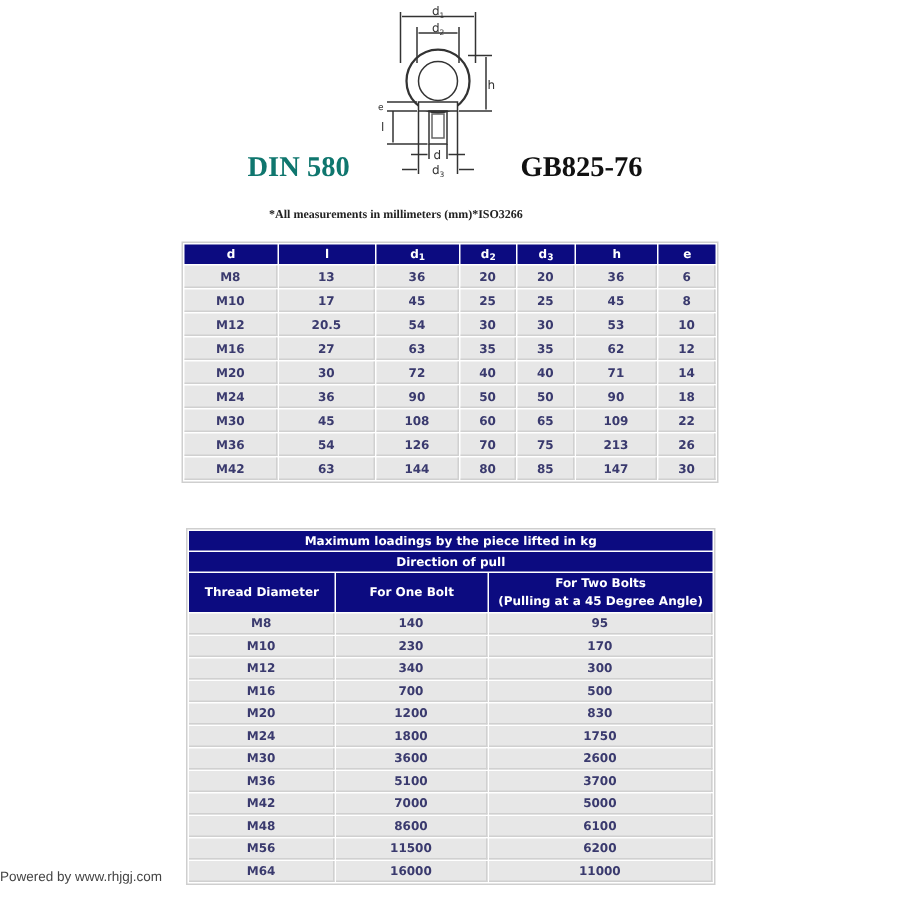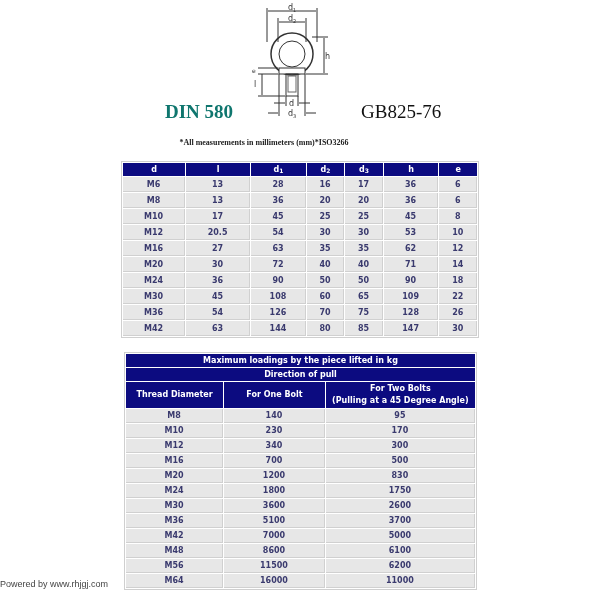--- a/index.html
+++ b/index.html
@@ -1,19 +1,19 @@
 <!DOCTYPE html>
 <html><head>
 <meta charset="utf-8">
 <style>
   html, body { margin:0; padding:0; background:#ffffff; }
   body { width:600px; height:600px; position:relative; overflow:hidden; font-family:"DejaVu Sans", sans-serif; }
   .diagram { position:absolute; left:252px; top:2px; width:80px; height:118px; }
   .std-left { position:absolute; left:165px; top:101px; font-family:"Liberation Serif", serif; font-weight:bold; font-size:19px; color:#0f766e; }
-  .std-right { position:absolute; left:361px; top:101px; font-family:"Liberation Serif", serif; font-weight:normal; font-size:19px; color:#111; }
+  .std-right { position:absolute; left:347px; top:101px; font-family:"Liberation Serif", serif; font-weight:bold; font-size:19px; color:#111; }
   .note { position:absolute; left:0; width:528px; top:138px; text-align:center; font-family:Liberation Serif, serif; font-size:8px; font-weight:bold; color:#222; }
   table { border-collapse:separate; border-spacing:1px; background:#ffffff; position:absolute; }
   td, th { text-align:center; font-family:"DejaVu Sans", sans-serif; font-weight:bold; font-size:8px; color:#3a3a6e; padding:0; }
   th { background:#0c0b80; color:#ffffff; font-weight:bold; }
   td { background:#e7e7e7; border-right:1px solid #d0d0d0; border-bottom:1px solid #d0d0d0; }
   .t1 { left:122px; top:162px; width:356px; outline:1px solid #cfcfcf; }
   .t1 th { height:13px; }
   .t1 td { height:14px; }
   .t2 { left:125px; top:353px; width:351px; outline:1px solid #cfcfcf; }
   .t2 th.title { height:13px; }
@@ -92,29 +92,20 @@
       <th><span>l</span></th>
       <th><span>d</span><sub>1</sub></th>
       <th><span>d</span><sub>2</sub></th>
       <th><span>d</span><sub>3</sub></th>
       <th><span>h</span></th>
       <th><span>e</span></th>
     </tr>
   </thead>
   <tbody id="t1body">
       <tr>
-        <td>M6</td>
-        <td>13</td>
-        <td>28</td>
-        <td>16</td>
-        <td>17</td>
-        <td>36</td>
-        <td>6</td>
-      </tr>
-      <tr>
         <td>M8</td>
         <td>13</td>
         <td>36</td>
         <td>20</td>
         <td>20</td>
         <td>36</td>
         <td>6</td>
       </tr>
       <tr>
         <td>M10</td>
@@ -169,21 +160,21 @@
         <td>65</td>
         <td>109</td>
         <td>22</td>
       </tr>
       <tr>
         <td>M36</td>
         <td>54</td>
         <td>126</td>
         <td>70</td>
         <td>75</td>
-        <td>128</td>
+        <td>213</td>
         <td>26</td>
       </tr>
       <tr>
         <td>M42</td>
         <td>63</td>
         <td>144</td>
         <td>80</td>
         <td>85</td>
         <td>147</td>
         <td>30</td>

